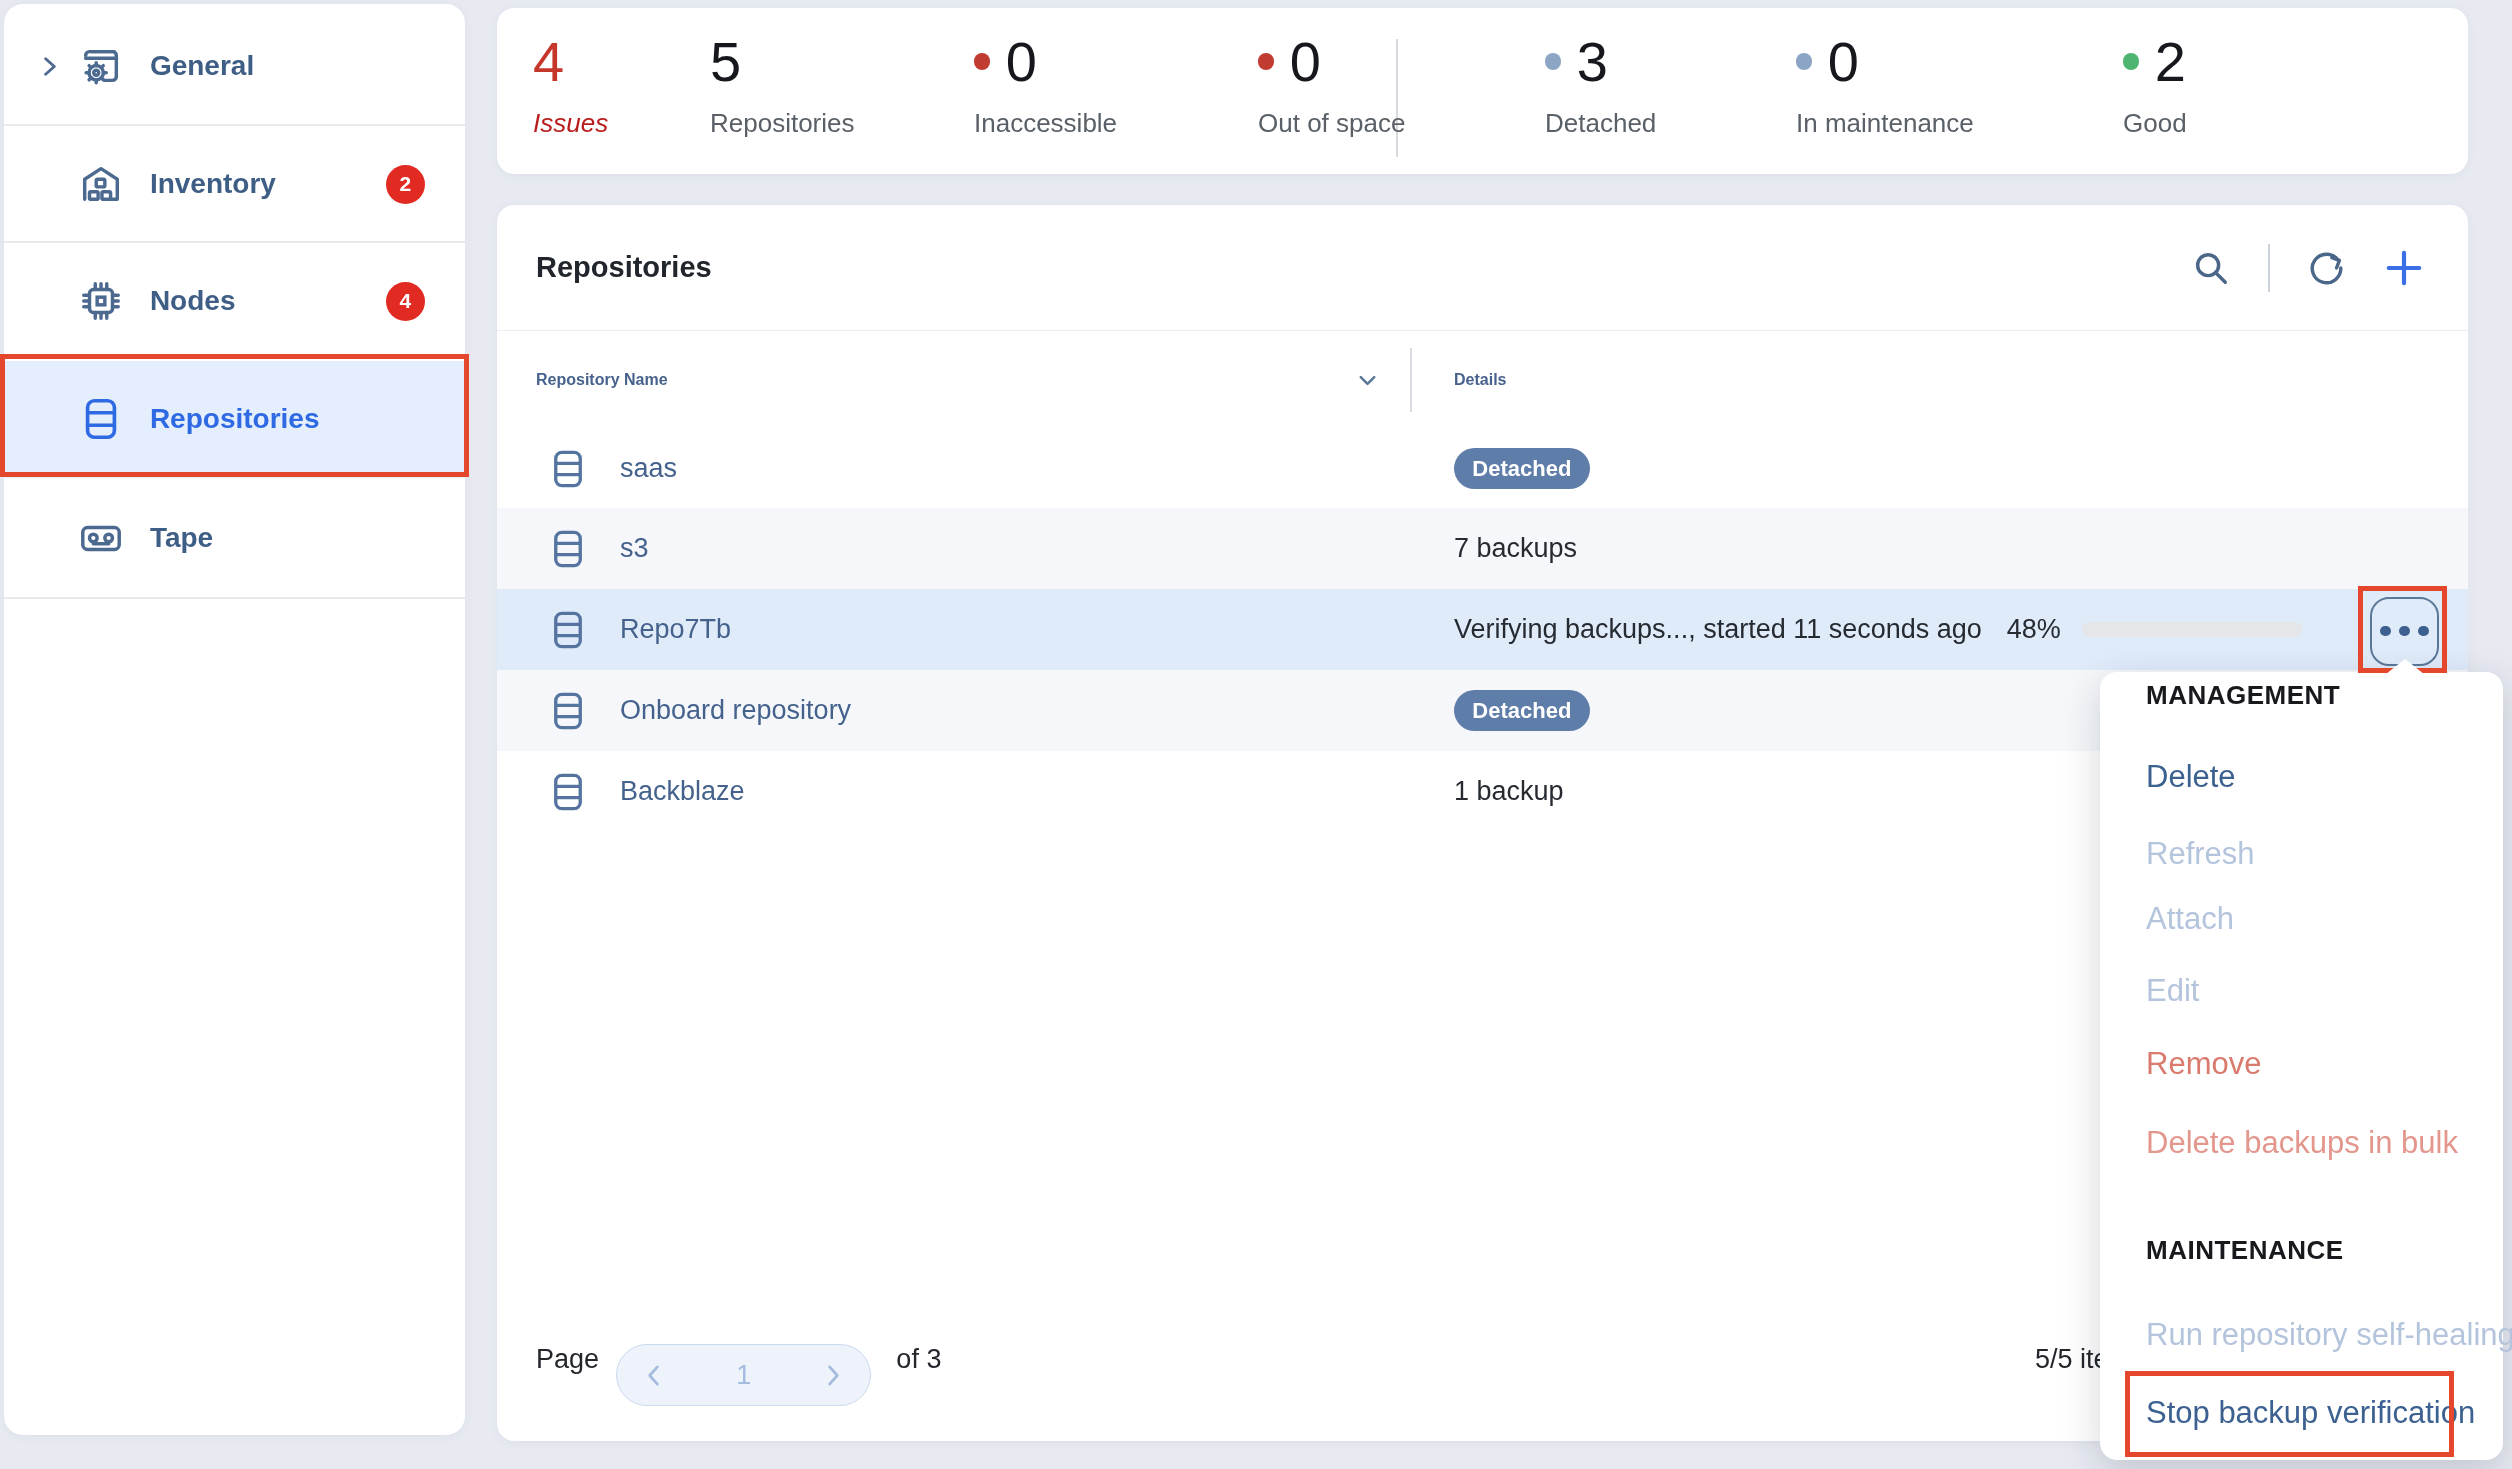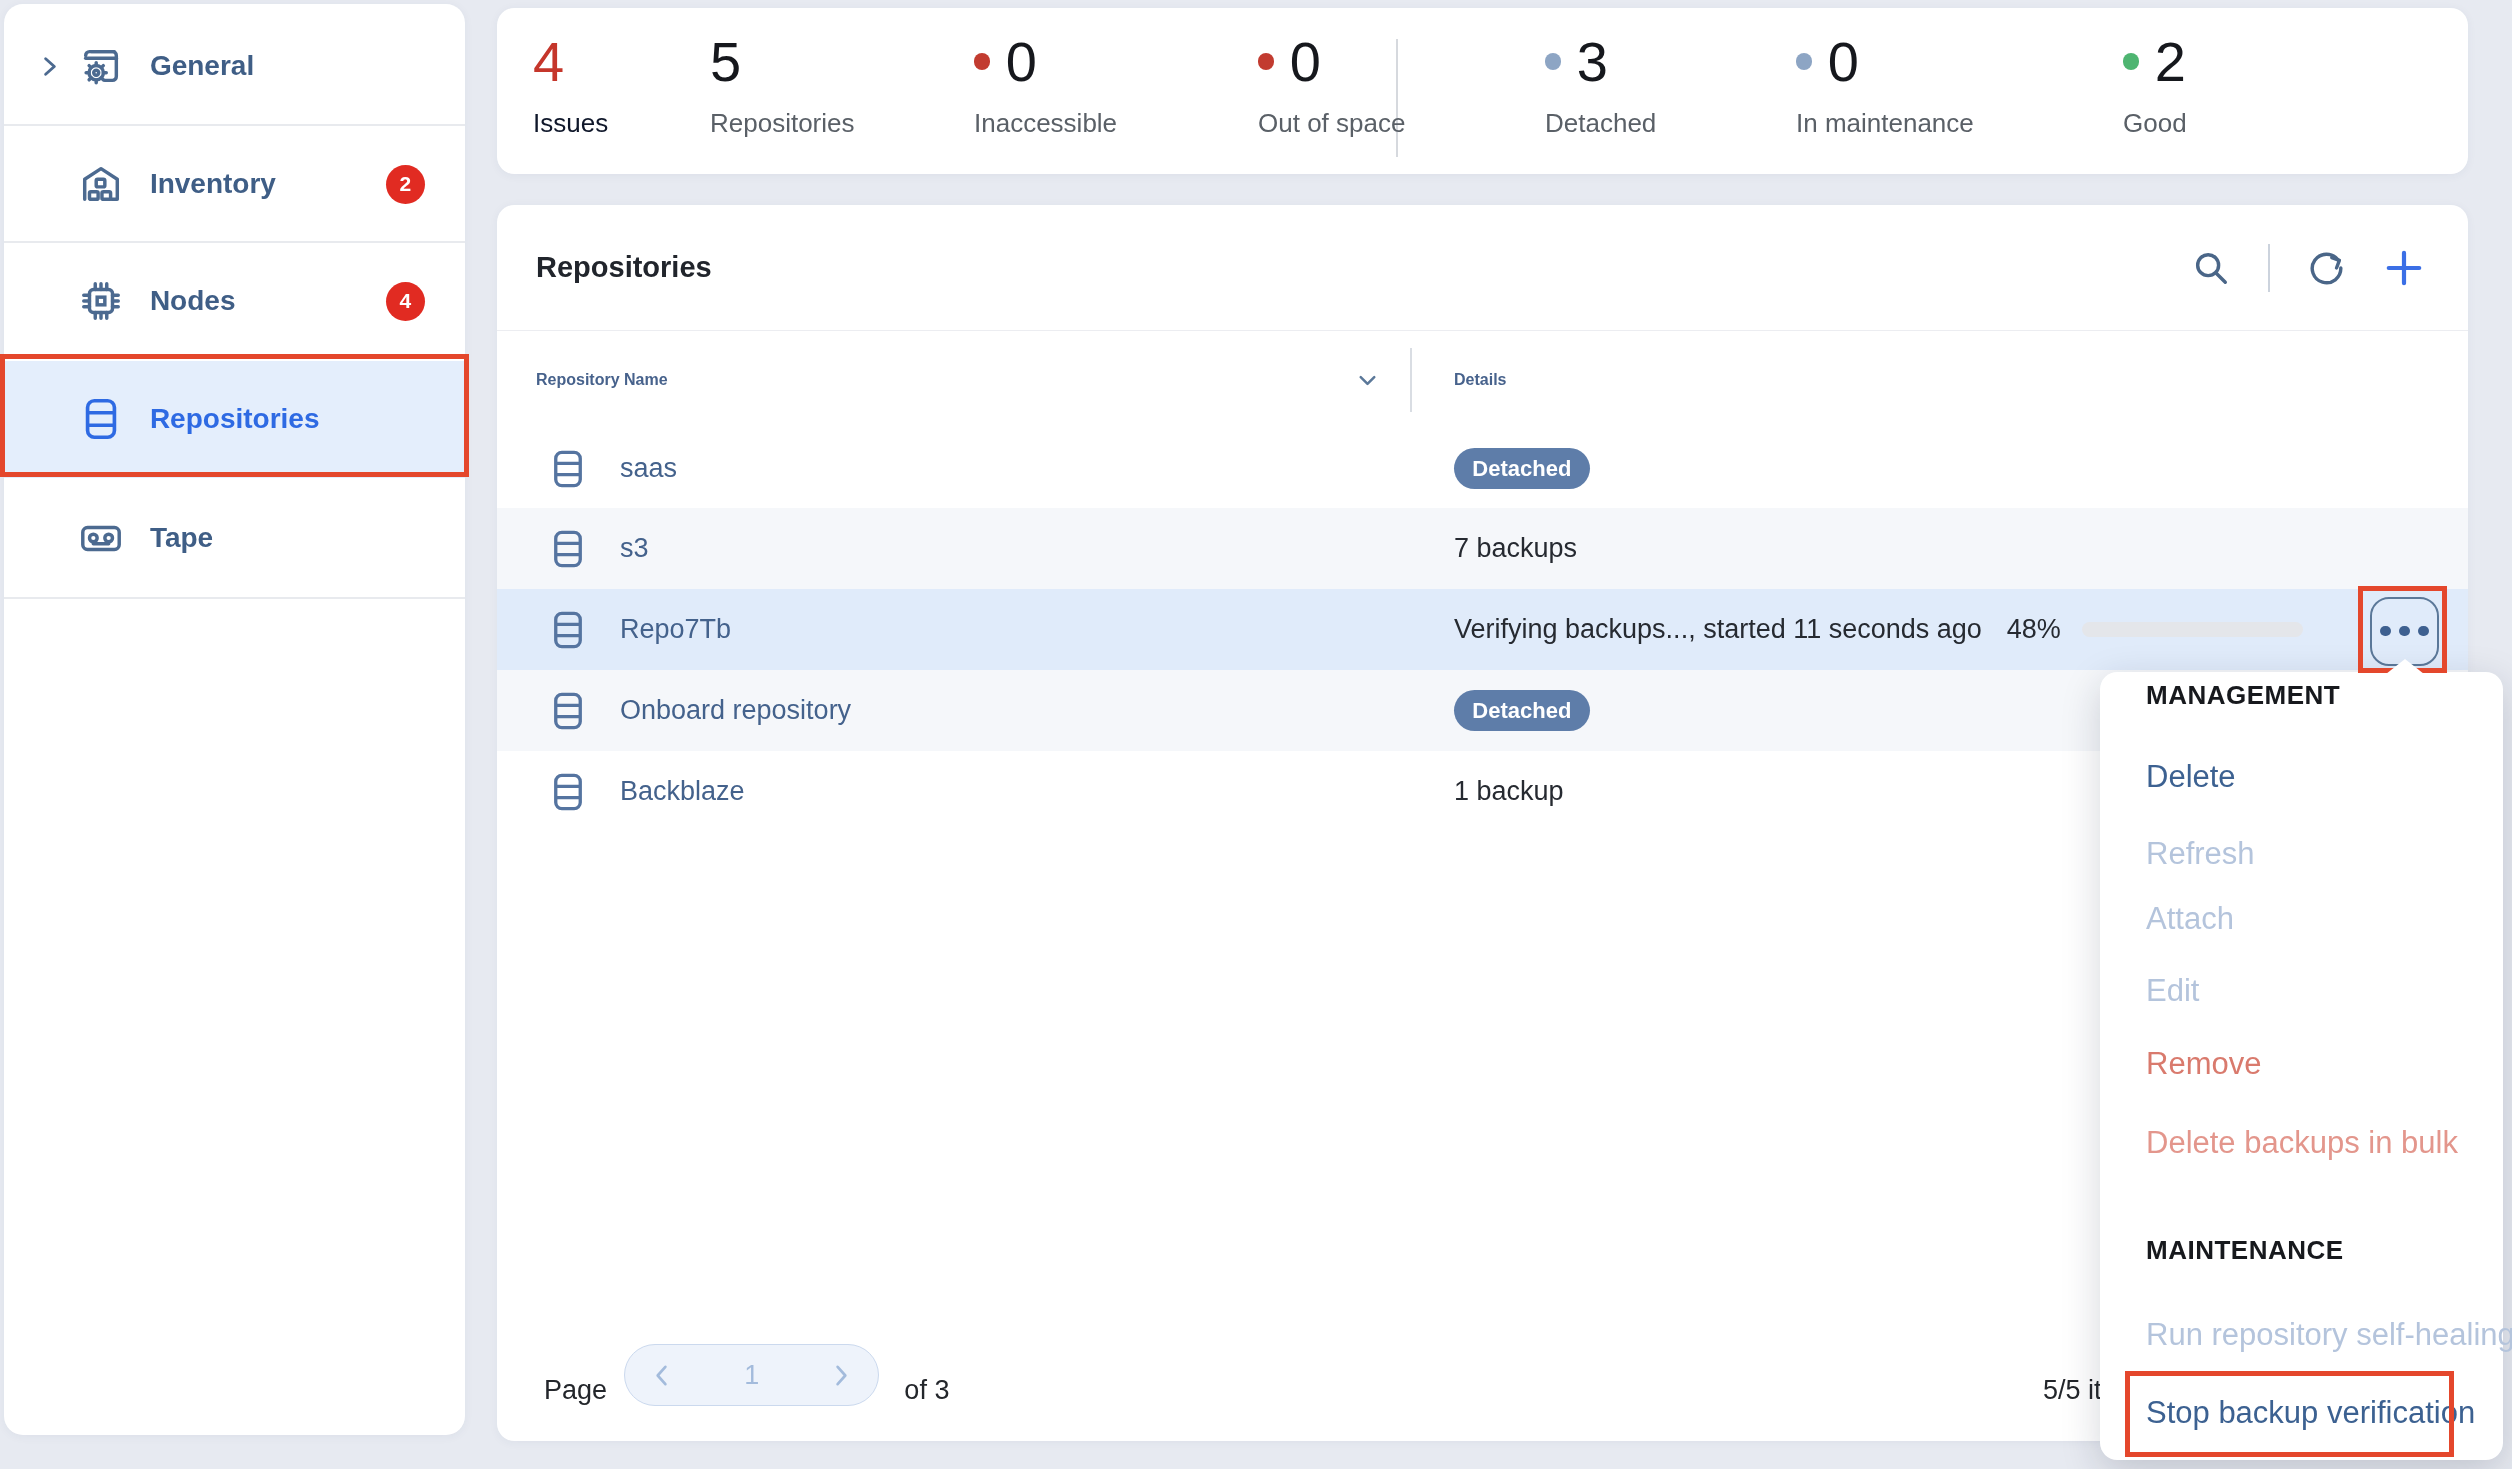--- a/index.html
+++ b/index.html
@@ -19,21 +19,21 @@
   .side-divider { position:absolute; left:0; width:100%; height:1.9px; background:#e8eaee; }
   .count-badge { position:absolute; right:40px; width:39px; height:39px; border-radius:50%; background:#e12b22; color:#fff;
                  font-size:21px; font-weight:bold; display:flex; align-items:center; justify-content:center; }
 
   
   .stats { left:497px; top:7.7px; width:1971px; height:166px; }
   .stat-group { position:absolute; top:23px; }
   .stat-value { font-size:56px; color:#16181d; line-height:62px; }
   .stat-value.red { color:#c5362b; }
   .stat-label { font-size:26px; color:#5a6067; margin-top:15.4px; white-space:nowrap; }
-  .stat-label.red { color:#0f172a; }
+  .stat-label.red { color:#b91c1c;font-style:italic; }
   .stat-row { display:flex; align-items:center; gap:15.4px; }
   .dot { width:16.4px; height:16.4px; border-radius:50%; flex:0 0 auto; }
   .stats-divider { position:absolute; left:899px; top:31px; width:1.9px; height:118px; background:#d6d9de; }
 
   
   .main { left:497px; top:205px; width:1971px; height:1236px; }
   .panel-head { position:absolute; left:0; top:0; width:100%; height:126px; border-bottom:1.9px solid #ecedf1;
                 display:flex; align-items:center; }
   .panel-title { margin-left:39px; font-size:29px; font-weight:bold; color:#21252c; }
   .head-tools { position:absolute; right:44px; display:flex; align-items:center; gap:37px; }
@@ -53,21 +53,21 @@
   .row .r-name { position:absolute; left:123px; font-size:27px; font-weight:500; color:#44628c; }
   .row .r-details { position:absolute; left:957px; right:19px; display:flex; align-items:center; font-size:27px; color:#262a31; }
   .pill { background:#5e7da9; color:#fff; font-size:22px; font-weight:bold; padding:7.7px 18.3px; border-radius:962px; }
   .pct { margin-left:25px; }
   .pbar { margin-left:21px; width:221px; height:14.4px; border-radius:7.7px; background:#e4e6ea; overflow:hidden; }
   .pbar-fill { height:100%; border-radius:7.7px; background:#4285e9; }
   .dots-btn { position:absolute; left:1873px; top:7.7px; width:69px; height:69px; border:2.9px solid #5b7899; border-radius:19px;
               display:flex; align-items:center; justify-content:center; gap:8.7px; cursor:pointer; }
   .dots-btn i { width:10.6px; height:10.6px; border-radius:50%; background:#3e6090; }
 
-  .paging { position:absolute; left:8px; top:1139px; width:100%; height:62px; display:flex; align-items:flex-end; }
+  .paging { position:absolute; left:0; top:1139px; width:100%; height:62px; display:flex; align-items:flex-start; }
   .pg-label { margin-left:39px; font-size:27px; color:#23262b; }
   .pg-pill { margin-left:17.3px; width:255px; height:62px; border:1.9px solid #cbd9ee; background:#eef3fb; border-radius:31px;
              display:flex; align-items:center; justify-content:space-between; padding:0 25px; }
   .pg-chev { color:#a3bbdc; display:flex; cursor:pointer; }
   .pg-num { font-size:27px; color:#a3bbdc; }
   .pg-of { margin-left:25px; font-size:27px; color:#23262b; }
   .pg-items { position:absolute; left:1538px; font-size:27px; color:#23262b; white-space:nowrap; }
 
   
   .menu { position:absolute; left:2100px; top:672px; width:403px; height:788px; background:#fff; border-radius:17.3px;

